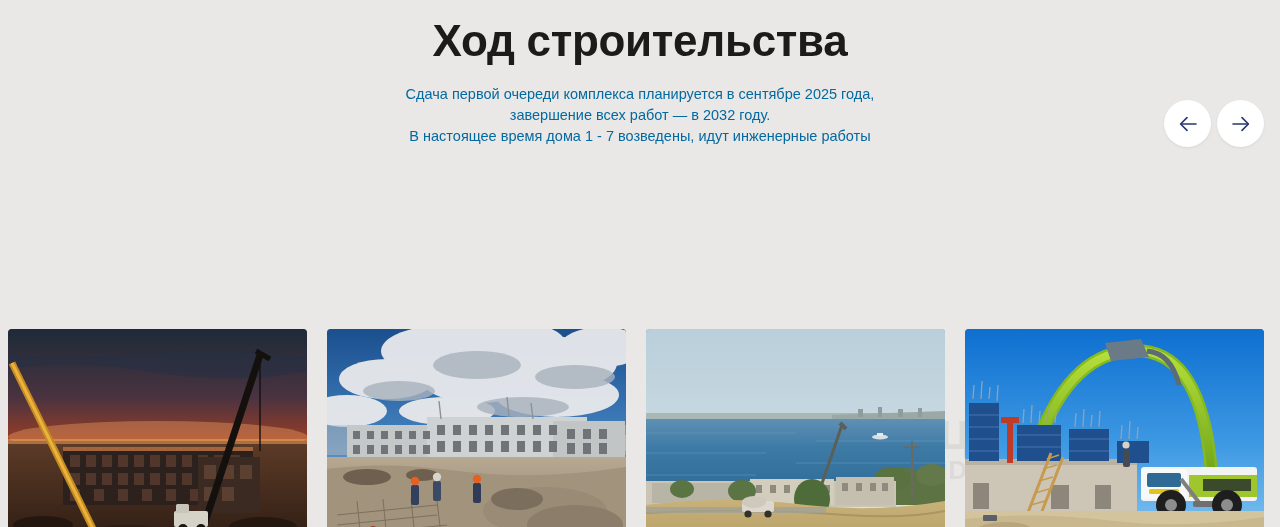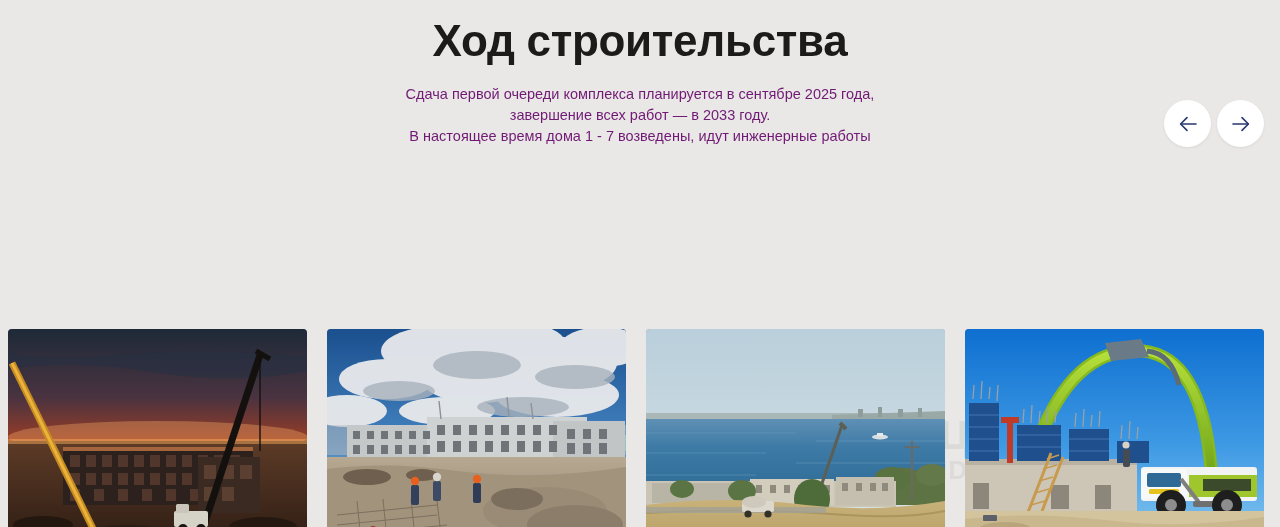--- a/index.html
+++ b/index.html
@@ -29,21 +29,21 @@
     line-height: 54px;
     font-weight: 700;
     letter-spacing: -0.3px;
     color: #1c1b1a;
   }
 
   .section-subtitle {
     margin-top: 16px;
     font-size: 14.5px;
     line-height: 21px;
-    color: #701a75;
+    color: #0369a1;
     font-weight: 400;
   }
   .section-subtitle .sub-line { display: block; }
 
   
   .slider-nav {
     position: absolute;
     top: 100px;
     right: 16px;
     display: flex;
@@ -122,21 +122,21 @@
   .gallery { z-index: 2; }
 </style>
 </head>
 <body>
 
 <div class="section-header">
   <h1 class="section-title">Ход строительства</h1>
 
   <div class="section-subtitle">
     <span class="sub-line">Сдача первой очереди комплекса планируется в сентябре 2025 года,</span>
-    <span class="sub-line">завершение всех работ — в 2033 году.</span>
+    <span class="sub-line">завершение всех работ — в 2032 году.</span>
     <span class="sub-line">В настоящее время дома 1 - 7 возведены, идут инженерные работы</span>
   </div>
 </div>
 
 <div class="slider-nav">
   <button class="nav-btn" aria-label="Предыдущий">
     <span>
       <svg width="22" height="22" viewBox="0 0 22 22" fill="none">
         <line x1="19" y1="11" x2="4" y2="11" stroke-width="1.6" stroke-linecap="round"></line>
         <path d="M10 4.6 L3.6 11 L10 17.4" stroke-width="1.6" stroke-linecap="round" stroke-linejoin="round" fill="none"></path>

